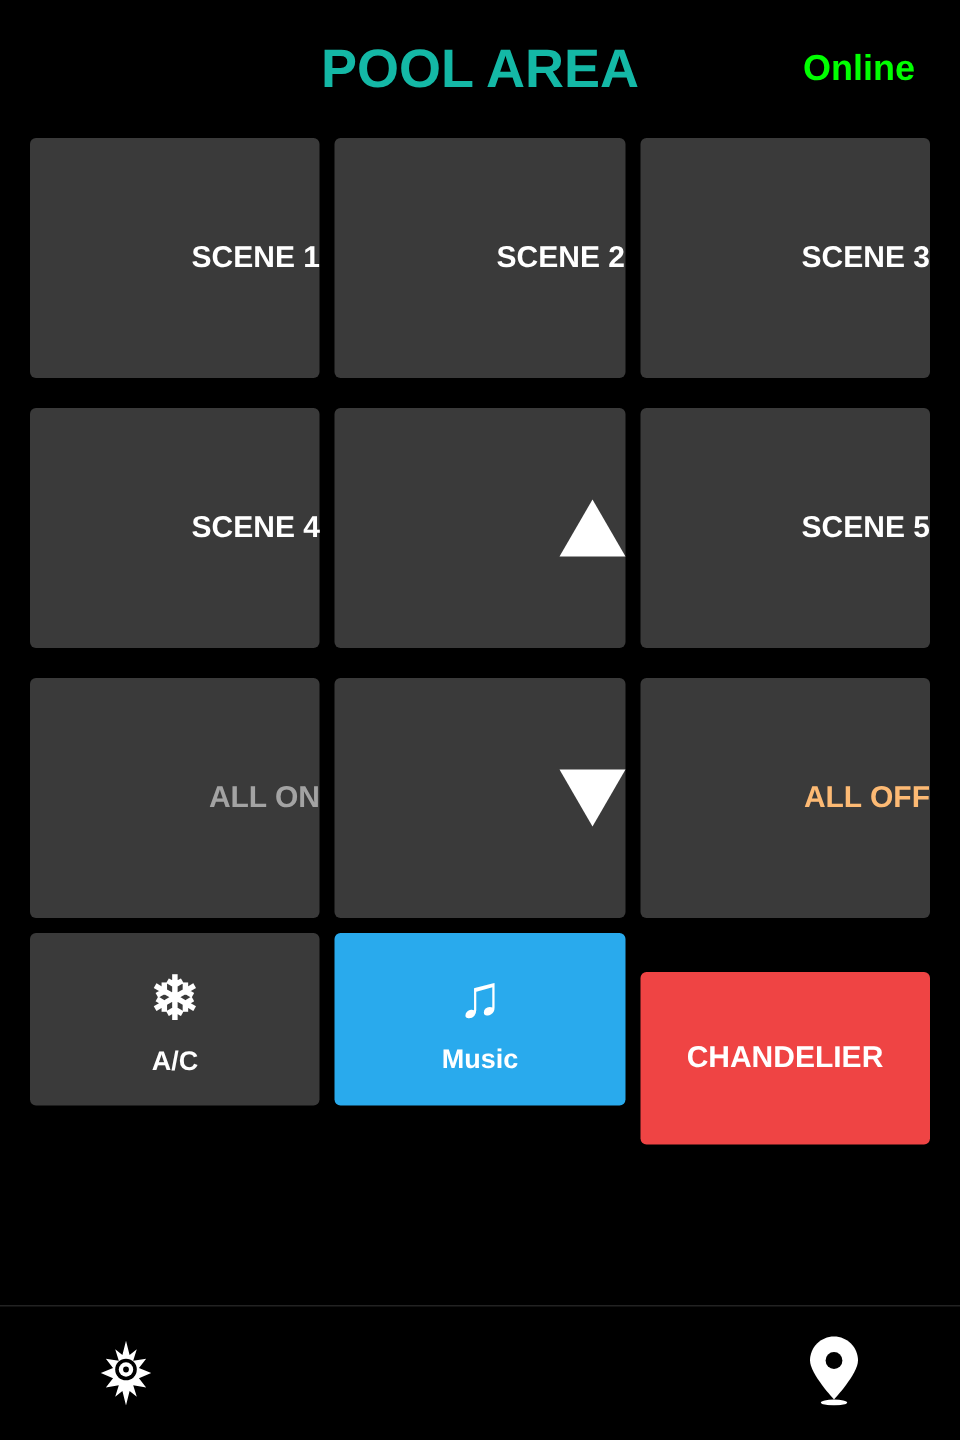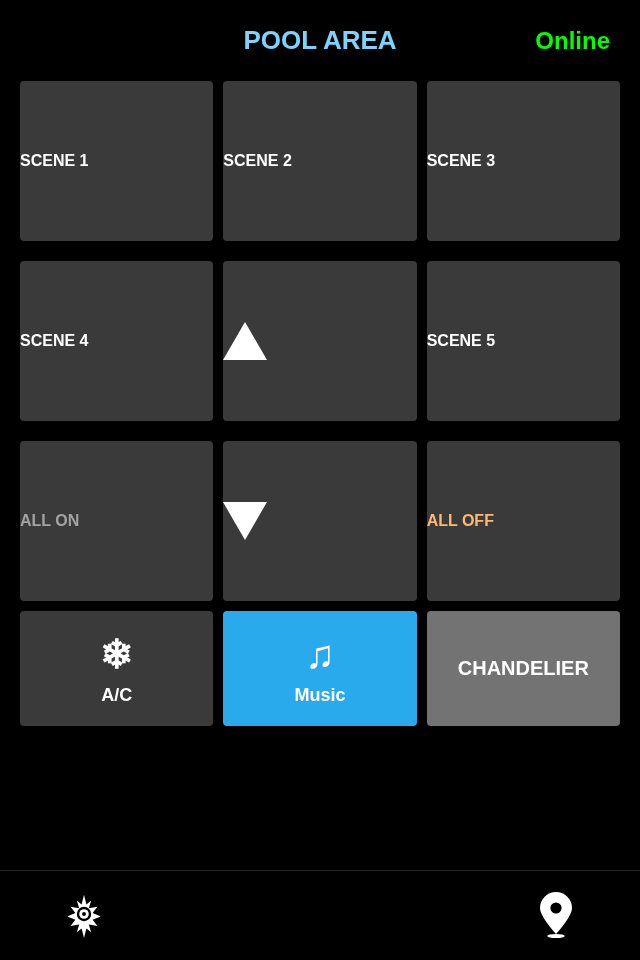--- a/index.html
+++ b/index.html
@@ -14,23 +14,23 @@
     }
 
     .header {
       display: flex;
       justify-content: space-between;
       align-items: center;
       padding: 25px 30px 15px 30px;
     }
 
     .header-title {
-      font-size: 26px;
-      font-weight: bold;
-      color: #7dd3fc;
+      font-size: 36px;
+      font-weight: bold;
+      color: #14b8a6;
       flex: 1;
       text-align: center;
     }
 
     .header-status {
       font-size: 24px;
       font-weight: bold;
       color: #00ff00;
       min-width: 100px;
       text-align: right;
@@ -40,26 +40,26 @@
       display: grid;
       grid-template-columns: repeat(3, 1fr);
       gap: 10px;
       padding: 10px 20px;
     }
 
     .cell {
       background: #3a3a3a;
       display: flex;
       flex-direction: column;
-      align-items: flex-start;
+      align-items: flex-end;
       justify-content: center;
       height: 160px;
       cursor: pointer;
       border-radius: 4px;
-      font-size: 16px;
+      font-size: 20px;
       font-weight: bold;
       color: #fff;
       text-align: center;
       user-select: none;
     }
 
     .cell.green-text {
       color: #a3a3a3;
     }
 
@@ -130,21 +130,22 @@
       color: #fff;
       text-align: center;
       user-select: none;
     }
 
     .bottom-cell.blue-bg {
       background: #29aaed;
     }
 
     .bottom-cell.green-bg {
-      background: #737373;
+      background: #ef4444;
+      margin-top: 26px;
     }
 
     .bottom-cell .icon-large {
       font-size: 40px;
       margin-bottom: 4px;
     }
   </style>
 </head>
 <body>
 

